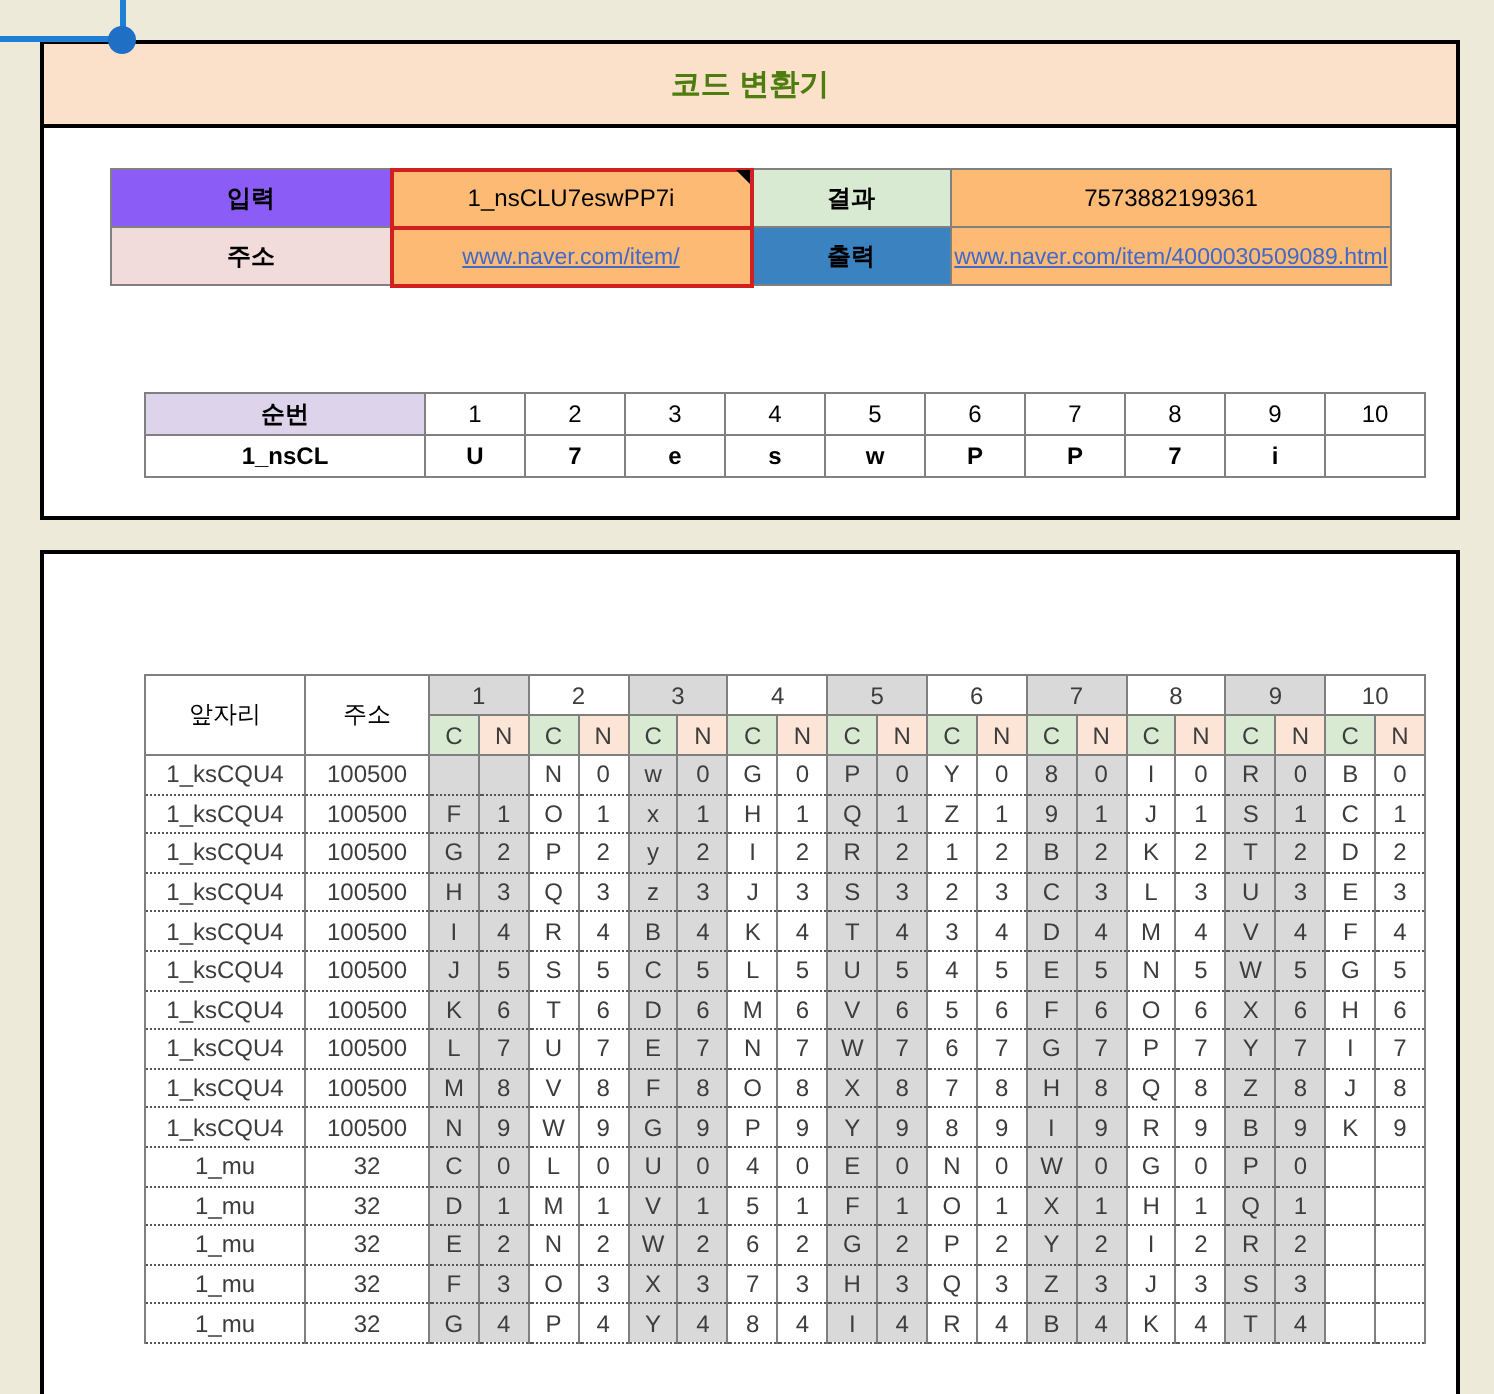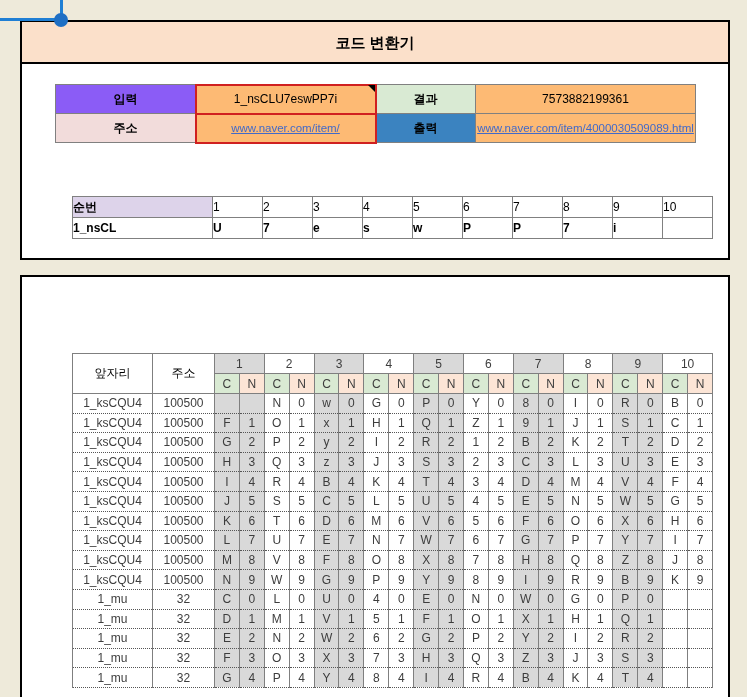--- a/index.html
+++ b/index.html
@@ -14,21 +14,21 @@
   #cursor-marker{position:absolute;left:0;top:18px;width:62px;height:3px;background:#1f7fd4;z-index:60;}
   #cursor-marker-v{position:absolute;left:60px;top:0;width:3px;height:24px;background:#1f7fd4;z-index:60;}
   #cursor-dot{position:absolute;left:54px;top:13px;width:14px;height:14px;border-radius:50%;background:#1f6fc4;z-index:61;}
 
   .panel{position:absolute;background:#fff;border:2px solid #000;box-sizing:border-box;}
   #panel-converter{left:20px;top:20px;width:710px;height:240px;}
   #panel-table{left:20px;top:275px;width:710px;height:425px;}
 
   .panel-title{
     height:42px;line-height:42px;text-align:center;
-    font-size:15px;font-weight:bold;color:#000000;
+    font-size:15px;font-weight:bold;color:#4d7c0f;
     border-bottom:2px solid #000;box-sizing:border-box;
   }
   #converter-title{background:#fbe0ca;}
   #table-title{background:#dce6f1;}
 
   
   .io-wrap{position:absolute;left:33px;top:62px;width:640px;}
   table.io{border-collapse:collapse;width:640px;table-layout:fixed;}
   table.io td{
     border:1px solid #808080;height:29px;font-size:12px;text-align:center;
@@ -41,33 +41,33 @@
   .cell-plain{background:#fdba74;}
   .link{color:#4169c9;text-decoration:underline;font-size:11.5px;}
   .redbox{outline:2.5px solid #d02020;outline-offset:-1px;position:relative;z-index:5;}
   .note-tri{position:absolute;right:0;top:0;width:0;height:0;
     border-top:7px solid #000;border-left:7px solid transparent;}
 
   
   .seq-wrap{position:absolute;left:50px;top:174px;width:640px;}
   table.seq{border-collapse:collapse;width:640px;table-layout:fixed;}
   table.seq td{
-    border:1px solid #808080;height:21px;font-size:12px;
+    border:1px solid #808080;height:21px;font-size:12px;text-align:center;
     color:#000;box-sizing:border-box;padding:0;
   }
   .seq-h{background:#ddd3ea;font-weight:bold;}
   .seq-k{background:#fff;color:#3b5ec0;font-weight:bold;}
   .seq-r{background:#d9ead3;font-weight:bold;}
   .seq-num{color:#6b6b5a;}
   .seq-ch{color:#4a68c8;font-weight:bold;}
   .seq-val{color:#000;font-weight:bold;}
   .dashed-l{border-left:1px dotted #999 !important;}
 
   
-  .ct-wrap{position:absolute;left:50px;top:76px;width:640px;}
+  .ct-wrap{position:absolute;left:50px;top:60px;width:640px;}
   table.ct{border-collapse:collapse;width:640px;table-layout:fixed;}
   table.ct th,table.ct td{
     padding:0;margin:0;box-sizing:border-box;
     font-size:11px;color:#3d3d3d;text-align:center;
     border:1px solid #7f7f7f;
   }
   table.ct th.idx{height:20px;font-weight:normal;font-size:12px;}
   table.ct th.cn{height:20px;font-weight:normal;font-size:12px;}
   table.ct th.stub{height:40px;font-size:12px;font-weight:normal;color:#000;background:#fff;}
   .idx-odd{background:#d9d9d9;}

